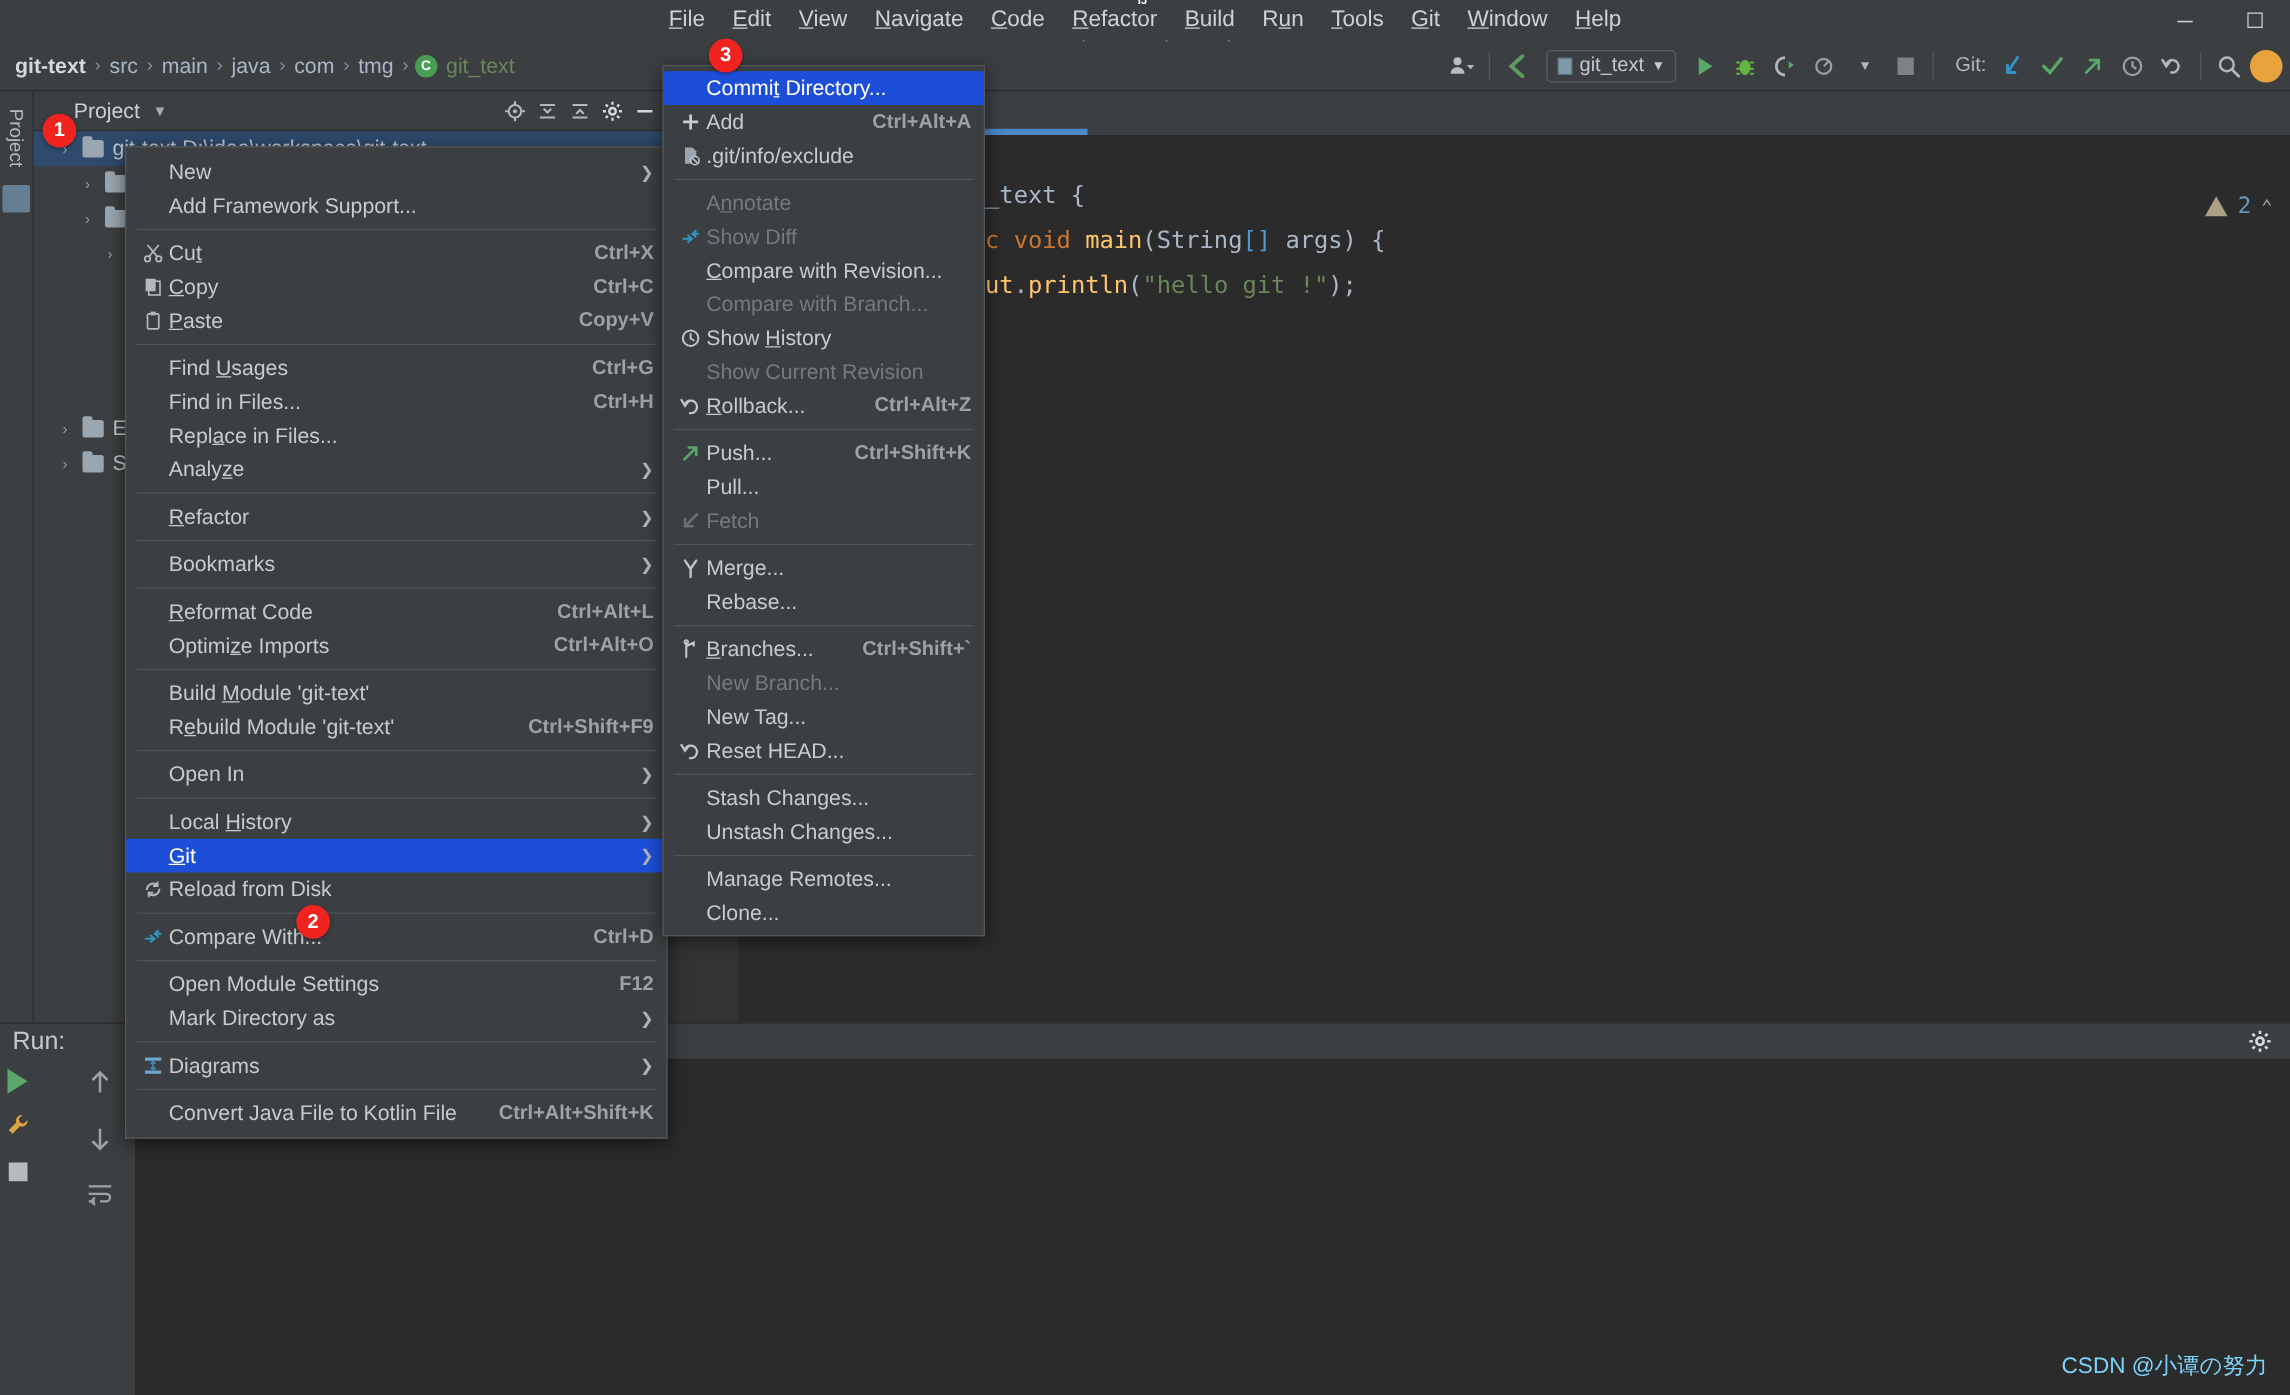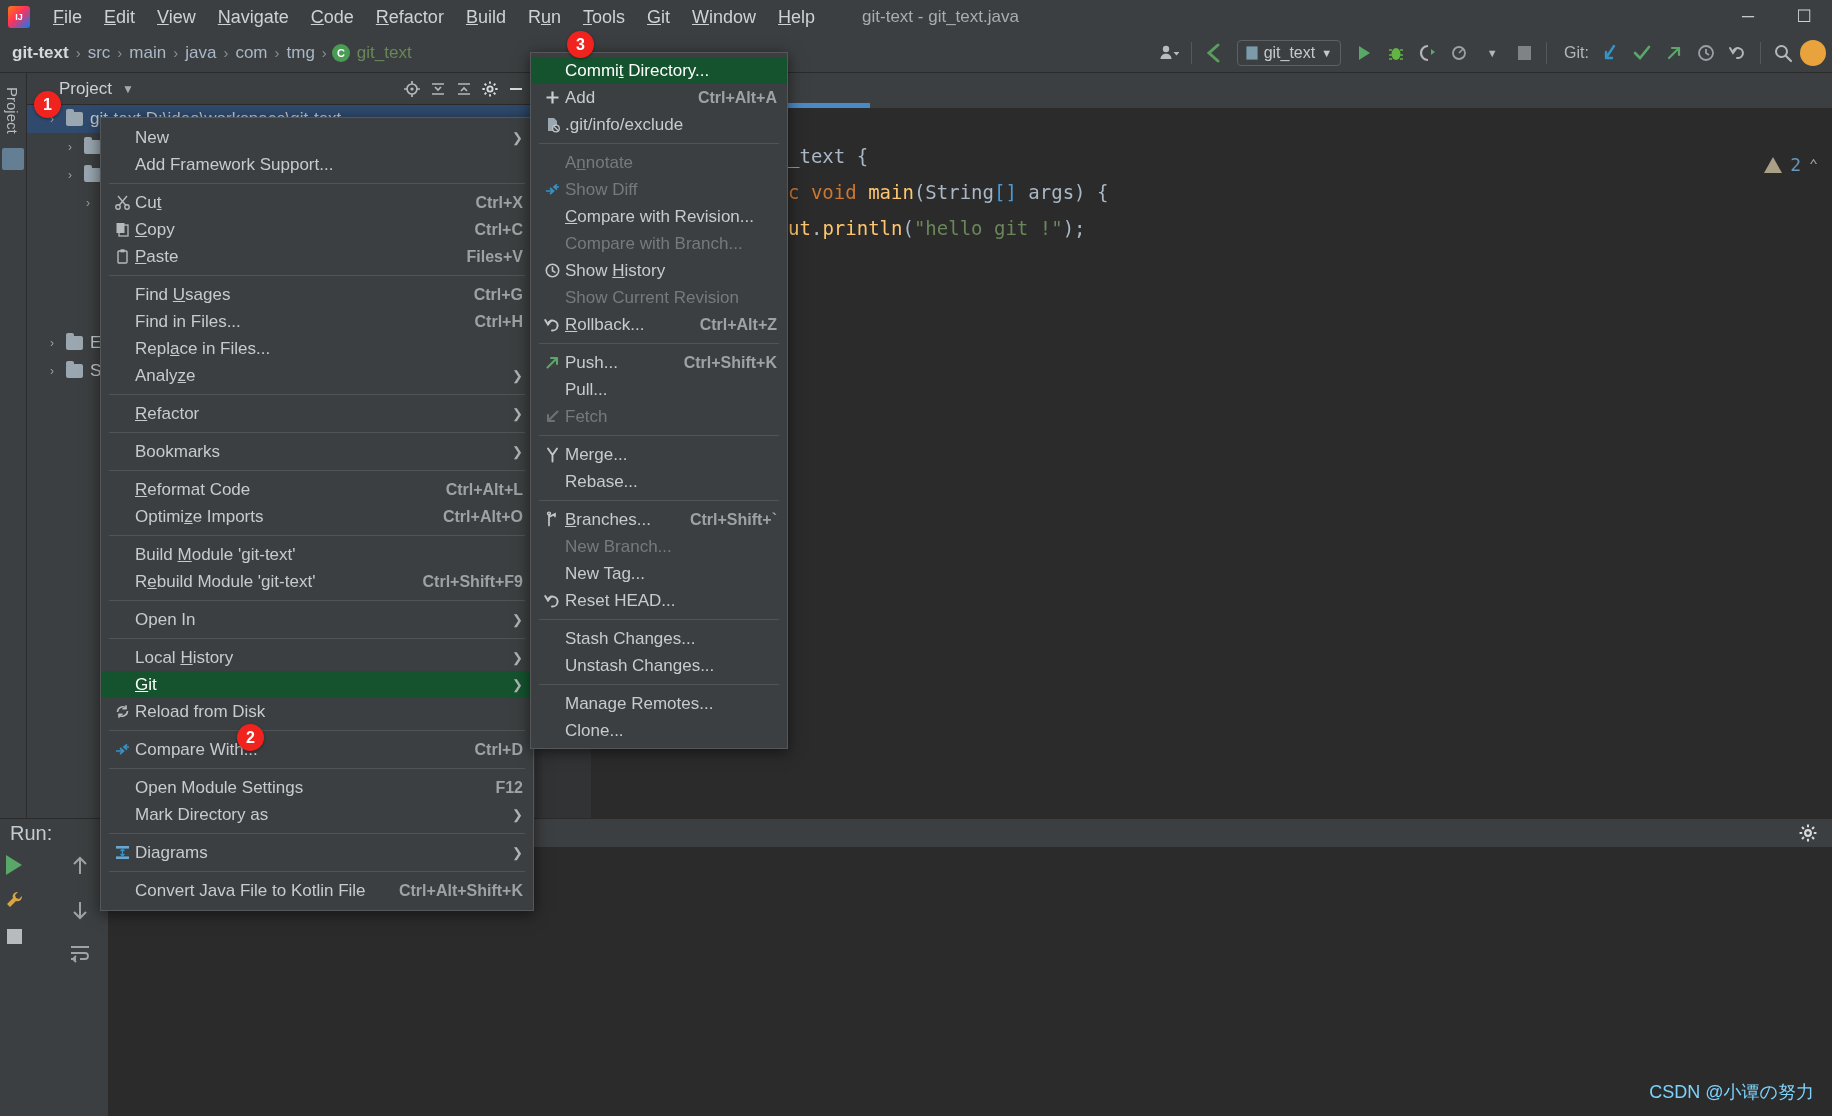--- a/index.html
+++ b/index.html
@@ -8,21 +8,21 @@
     background: #3c3f41;
     font-family: "Liberation Sans", sans-serif;
     overflow: hidden;
     color: #bbbbbb;
   }
   #app { position: relative; width: 1832px; height: 1116px; }
 
   
   .titlebar {
     position: absolute; left: 0; top: 0; width: 1832px; height: 33px;
-    background: #3c3f41; display: flex; align-items: center;
+    background: #3c3f41; display: flex; align-items: center; flex-direction: column;
   }
   .ij-logo {
     width: 22px; height: 22px; margin-left: 8px; margin-right: 12px;
     border-radius: 3px;
     background: linear-gradient(135deg,#f97a12 0%,#fe315d 45%,#087cfa 100%);
     position: relative;
   }
   .ij-logo::after {
     content: "IJ"; position: absolute; left: 0; top: 0; right: 0; bottom: 0;
     display: flex; align-items: center; justify-content: center;
@@ -209,21 +209,21 @@
   .ctxmenu {
     position: absolute; left: 100px; top: 117px; width: 434px;
     background: #3c3f41; border: 1px solid #555759;
     box-shadow: 0 3px 14px rgba(0,0,0,.55); z-index: 60;
     padding: 6px 0;
   }
   .mrow {
     display: flex; align-items: center; height: 27px; position: relative;
     font-size: 17px; color: #c8cbcd; padding-left: 8px; padding-right: 10px;
   }
-  .mrow.sel { background: #14532d; color: #ffffff; }
+  .mrow.sel { background: #1d4ed8; color: #ffffff; }
   .mrow.dis { color: #777a7c; }
   .mrow .micon {
     width: 26px; flex: 0 0 26px; display: flex; align-items: center;
     justify-content: center; font-size: 15px; color: #b6b9bc;
   }
   .mrow .mlabel { flex: 1; white-space: nowrap; }
   .mrow .mkey { color: #9fa2a5; font-size: 16px; margin-left: 16px; font-weight: bold; }
   .mrow .marrow { margin-left: 14px; font-size: 13px; color: #b0b3b6; }
   .msep { height: 1px; background: #515456; margin: 5px 8px; }
   .und { text-decoration: underline; }
@@ -571,21 +571,21 @@
         <span class="mkey">Ctrl+C</span>
       </div>
       <div class="mrow">
         <span class="micon">
           <svg width="17" height="17" viewBox="0 0 17 17">
             <rect x="4" y="3" width="9" height="12" rx="1" stroke="#b6b9bc" stroke-width="1.4" fill="none"></rect>
             <rect x="6.5" y="1.3" width="4" height="3" fill="#b6b9bc"></rect>
           </svg>
         </span>
         <span class="mlabel"><span class="und">P</span>aste</span>
-        <span class="mkey">Files+V</span>
+        <span class="mkey">Copy+V</span>
       </div>
       <div class="msep"></div>
       <div class="mrow">
         <span class="micon"></span>
         <span class="mlabel">Find <span class="und">U</span>sages</span>
         <span class="mkey">Ctrl+G</span>
       </div>
       <div class="mrow">
         <span class="micon"></span>
         <span class="mlabel">Find in Files...</span>

